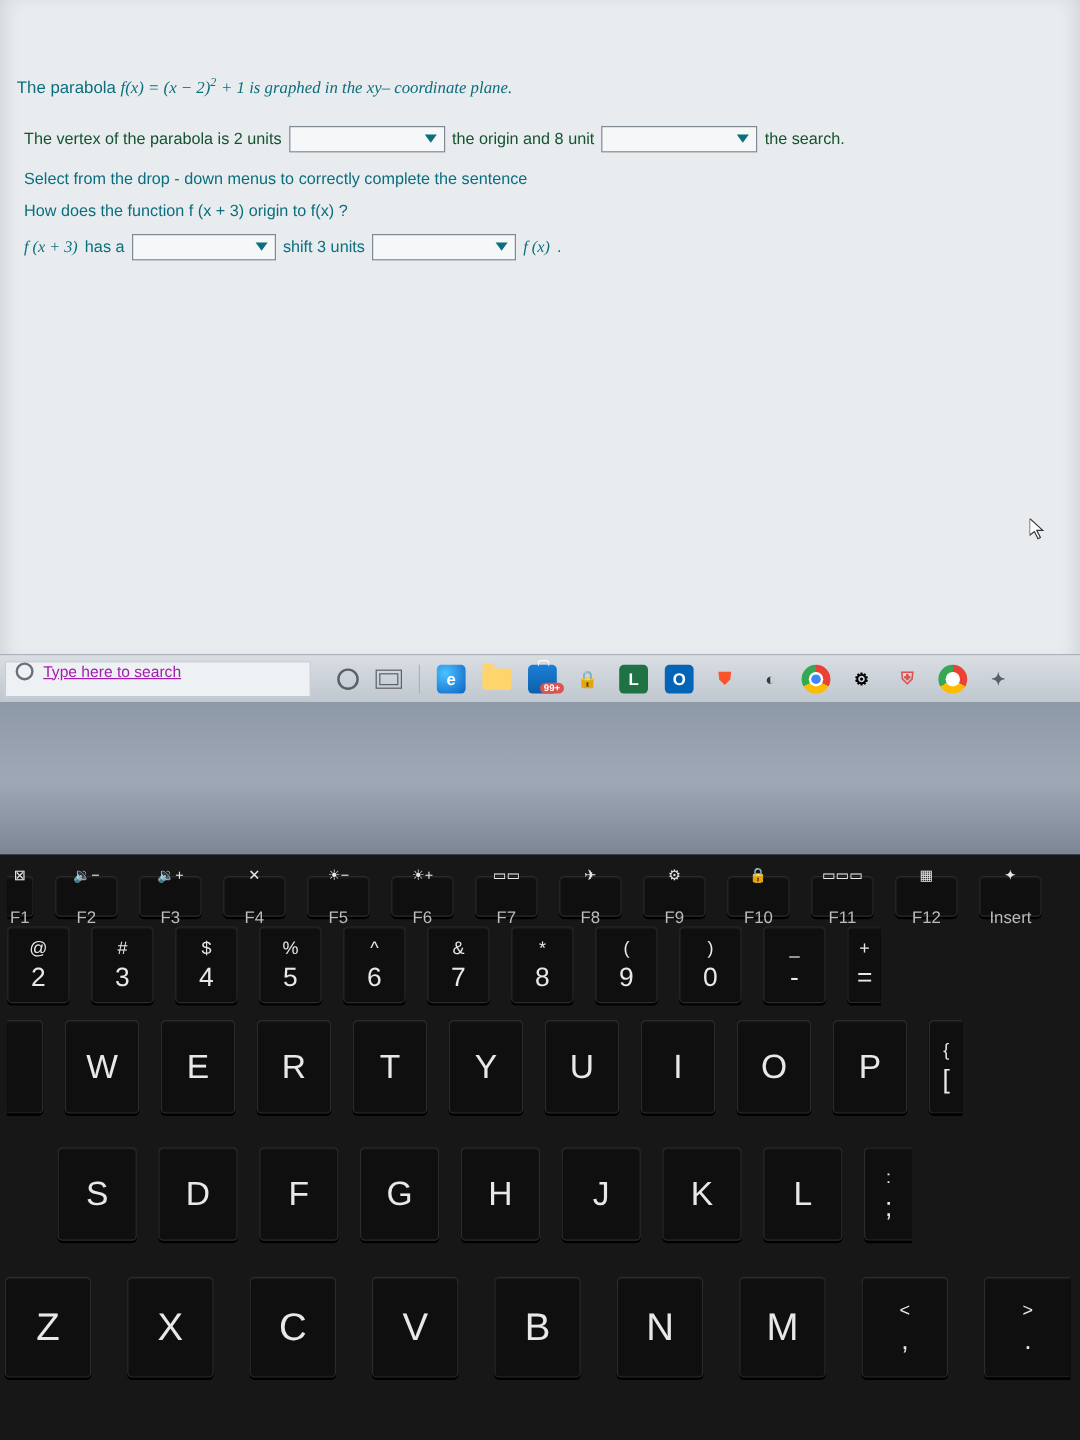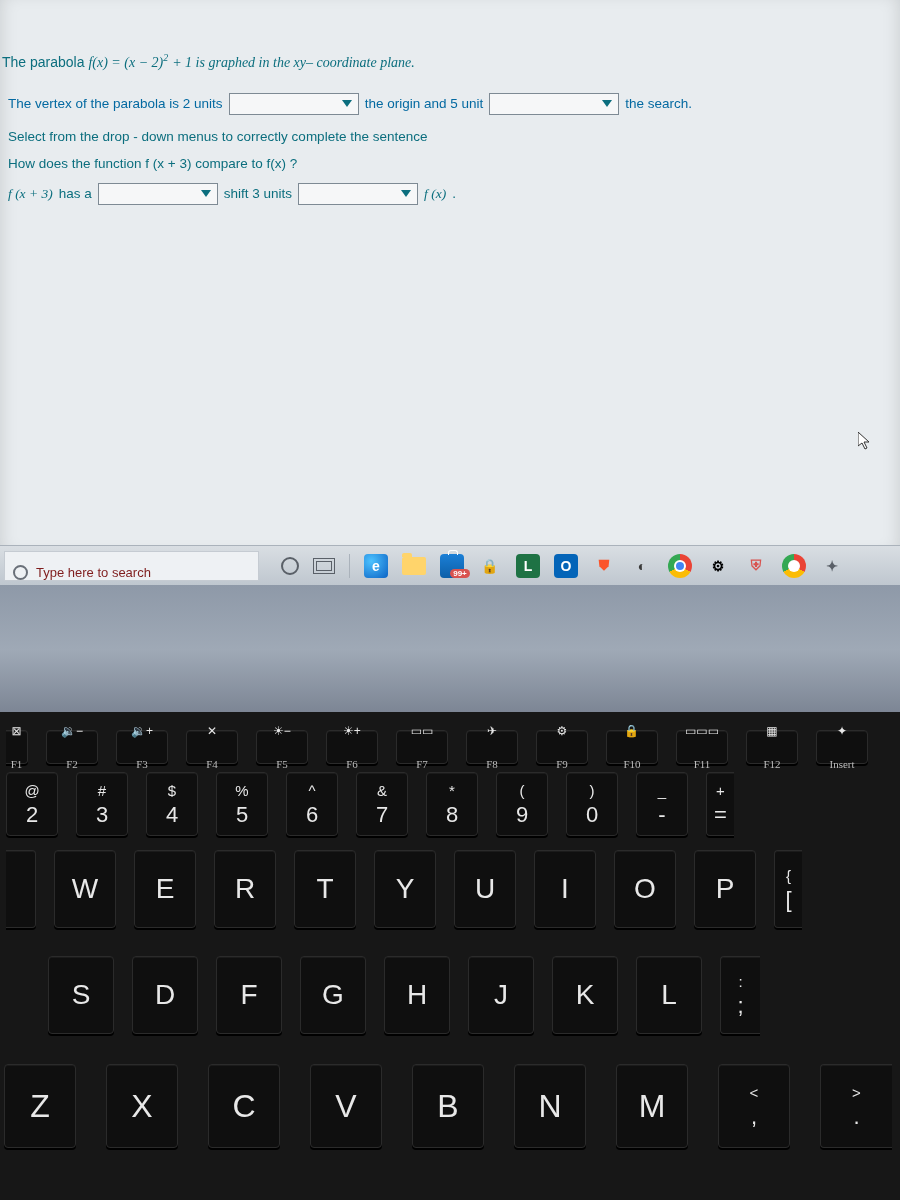--- a/index.html
+++ b/index.html
@@ -10,21 +10,21 @@
     height: 1200px;
     overflow: hidden;
     position: relative;
   }
 
   
   .screen {
     background: #e8ecef;
     width: 100%;
     height: 565px;
-    padding: 0;
+    padding: 12px;
     position: relative;
     box-shadow: inset 0 -8px 18px rgba(0,0,0,.15);
   }
 
   .question-header {
     padding: 52px 8px 18px 2px;
     color: #0b6e7e;
     font-size: 14px;
   }
   .question-header .math { font-style: italic; font-family: "Times New Roman", serif; }
@@ -43,21 +43,21 @@
   .sentence-line {
     padding: 4px 8px 10px 8px;
     color: #0b6e7e;
     font-size: 13.5px;
     display: flex;
     align-items: center;
     flex-wrap: wrap;
     gap: 6px;
   }
   .sentence-line .math { font-style: italic; font-family: "Times New Roman", serif; color:#0b6e7e;}
-  .sentence-line .gt { color:#0369a1; }
+  .sentence-line .gt { color:#14532d; }
 
   .dropdown {
     display: inline-flex;
     align-items: center;
     justify-content: flex-end;
     border: 1px solid #7e8a94;
     background: #f6f7f8;
     height: 22px;
     min-width: 130px;
     padding: 0 6px 0 8px;
@@ -88,29 +88,30 @@
     left: 0; right: 0;
     height: 40px;
     background: linear-gradient(to bottom, #d9dee3, #bfc7cf);
     display: flex;
     align-items: center;
     padding: 0 4px;
     gap: 8px;
     border-top: 1px solid #aab2bb;
   }
   .search-wrap {
-    display: flex; align-items: flex-end;
+    display: flex; align-items: flex-start;
     background: #eef1f4;
     border: 1px solid #c5cbd2;
     height: 30px;
     width: 255px;
     padding: 0 8px;
     gap: 8px;
-    color: #7f1d1d;
+    color: #a21caf;
     font-size: 13px;
+    text-decoration: underline;
   }
   .search-wrap .circle-icon {
     width: 15px; height: 15px; border: 2px solid #6a7079; border-radius: 50%;
   }
   .tb-icons { display:flex; align-items:center; gap: 14px; margin-left: 14px; }
   .tb-icon {
     width: 22px; height: 22px;
     display:flex; align-items:center; justify-content:center;
     font-size: 16px;
   }
@@ -184,21 +185,21 @@
     position:relative;
     flex: 0 0 auto;
   }
   .key.fn { min-width: 52px; }
   .key .top { font-size: 15px; line-height:1; }
   .key .bot { font-size: 22px; line-height:1; margin-top:6px;}
   .key.letter { font-size: 28px; min-width:62px;}
   .krow.z .key.letter { min-width: 72px; font-size: 32px; }
   .krow.z .key.lessgreater { min-width: 72px; font-size: 24px;}
   .key .icon { font-size: 12px; }
-  .key .flabel { font-size: 11px; margin-top:20px; color:#bcbcbc;font-family:Liberation Serif, serif;}
+  .key .flabel { font-size: 14px; margin-top:20px; color:#bcbcbc;}
   .key.halfcut-left { min-width:22px; border-left:none; border-radius:0 4px 4px 0;}
   .key.halfcut-right { min-width:28px; border-right:none; border-radius:4px 0 0 4px;}
   .krow.a .key.letter { min-width:66px; }
 
 </style>
 </head>
 <body>
 
 <div class="screen">
 
@@ -206,32 +207,32 @@
     <span>The parabola </span>
     <span class="math">f(x) = (x − 2)</span><span class="math sup">2</span>
     <span class="math"> + 1 is graphed in the xy– coordinate plane.</span>
   </div>
 
   <div class="sentence-line">
     <span class="gt">The vertex of the parabola is 2 units</span>
     <span class="dropdown">
         <span class="caret"></span>
       </span>
-    <span class="gt">the origin and 5 unit</span>
+    <span class="gt">the origin and 8 unit</span>
     <span class="dropdown">
         <span class="caret"></span>
       </span>
     <span class="gt">the search.</span>
   </div>
 
   <div class="instr">Select from the drop - down menus to correctly complete the sentence</div>
   <div class="instr">
     <span>How does the function </span>
     <span class="math">f (x + 3)</span>
-    <span> compare to </span>
+    <span> origin to </span>
     <span class="math">f(x)</span>
     <span>?</span>
   </div>
   <div class="sentence-line">
     <span class="math">f (x + 3)</span>
     <span> has a </span>
     <span class="dropdown" style="min-width:120px">
         <span class="caret"></span>
       </span>
     <span>shift 3 units</span>

